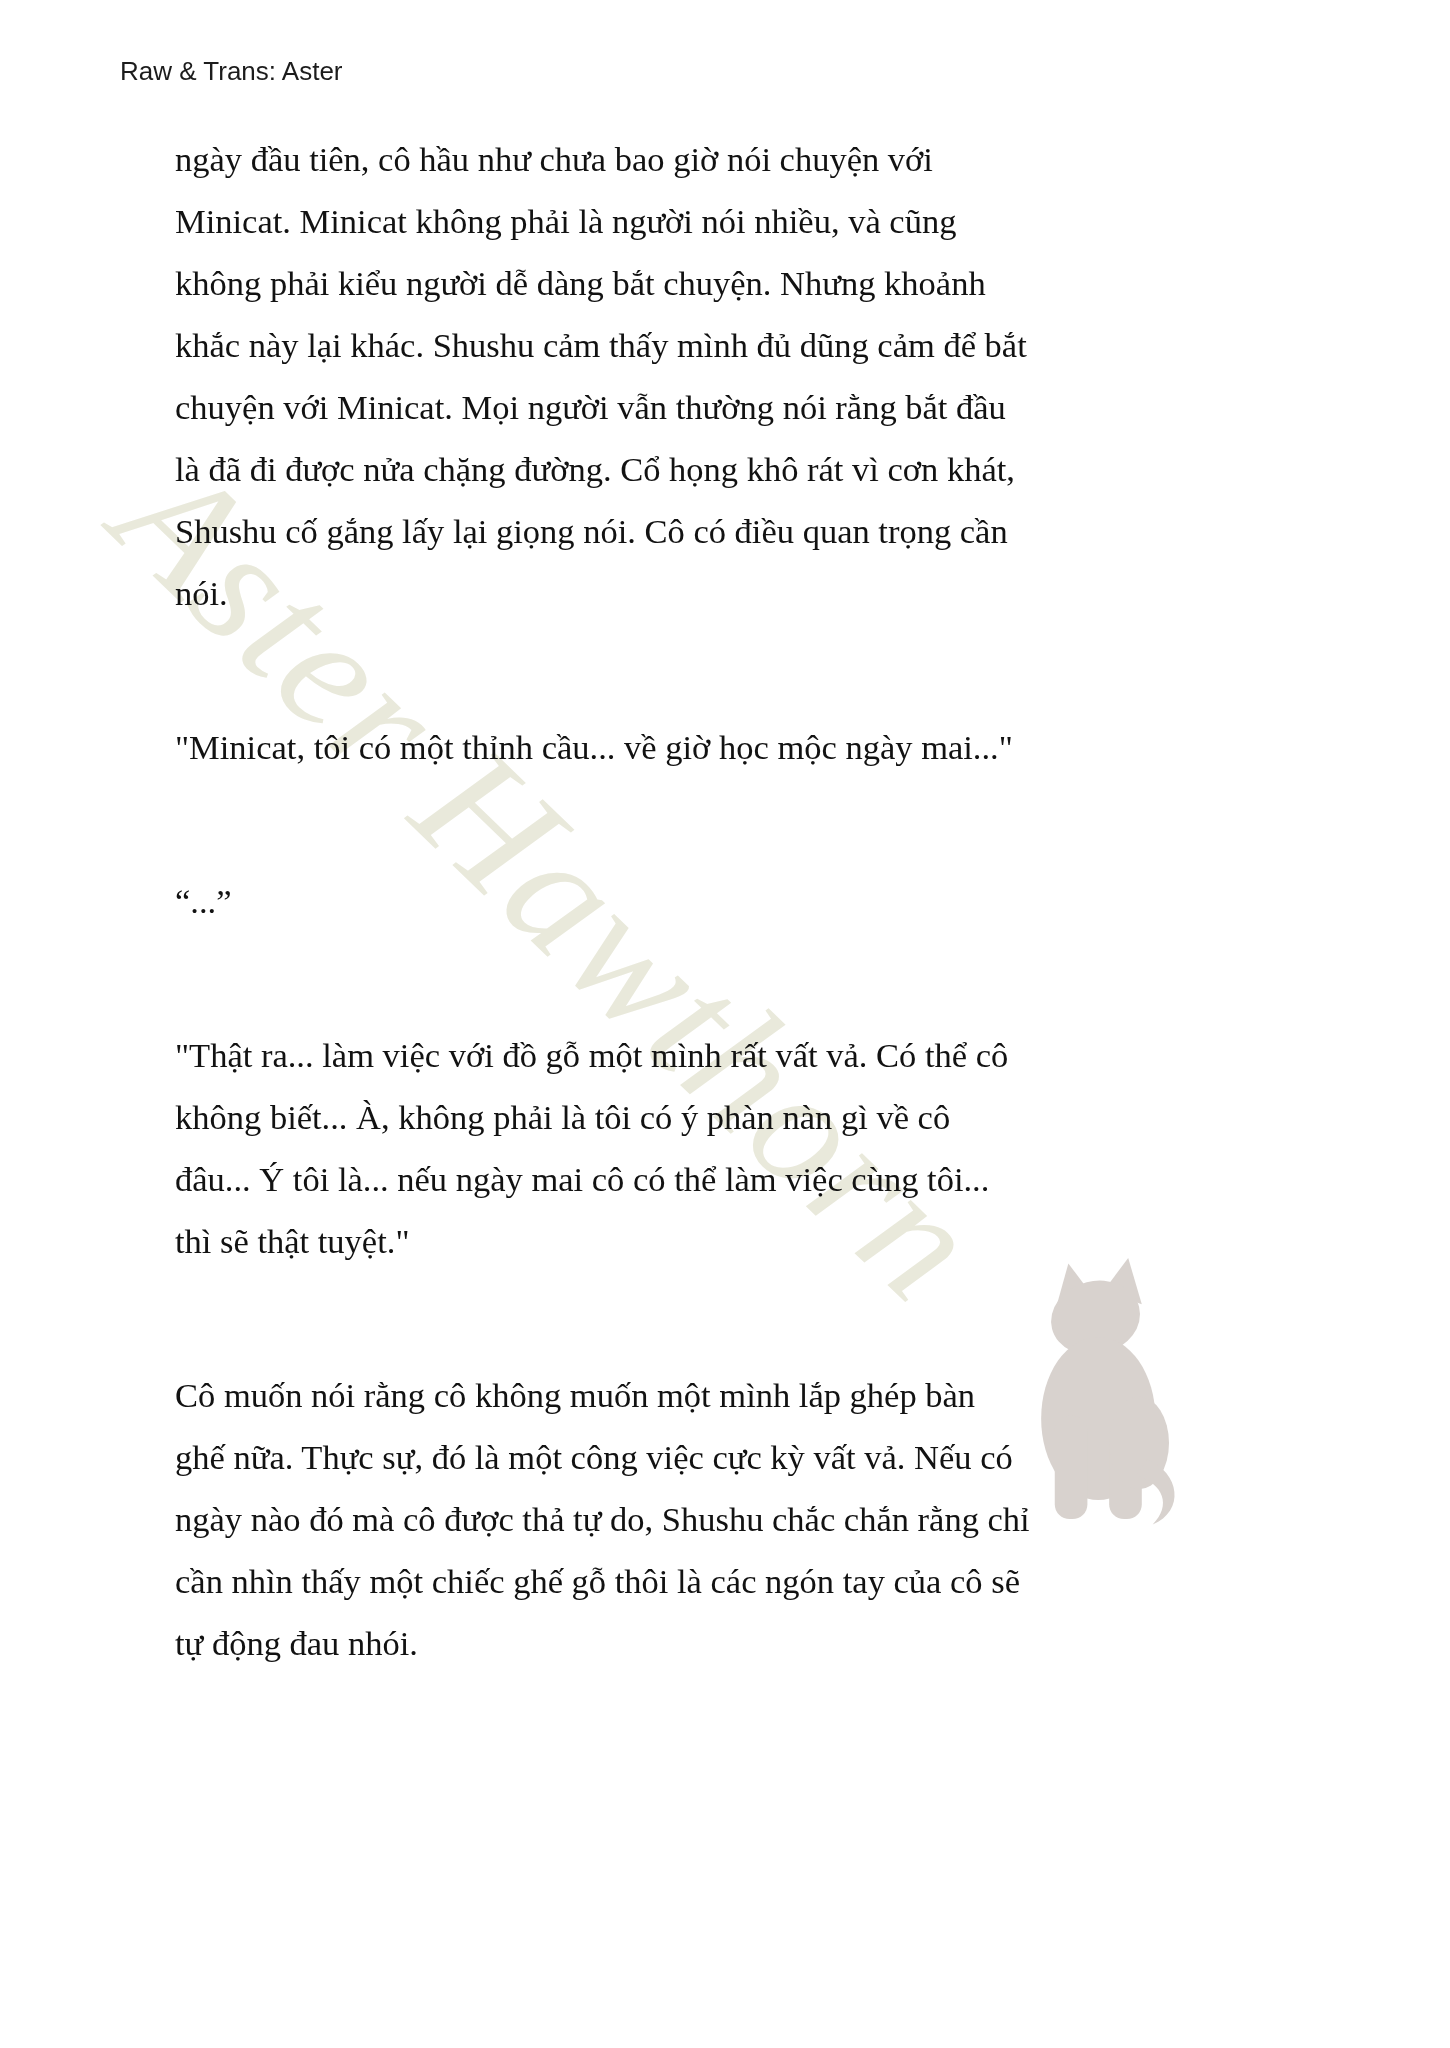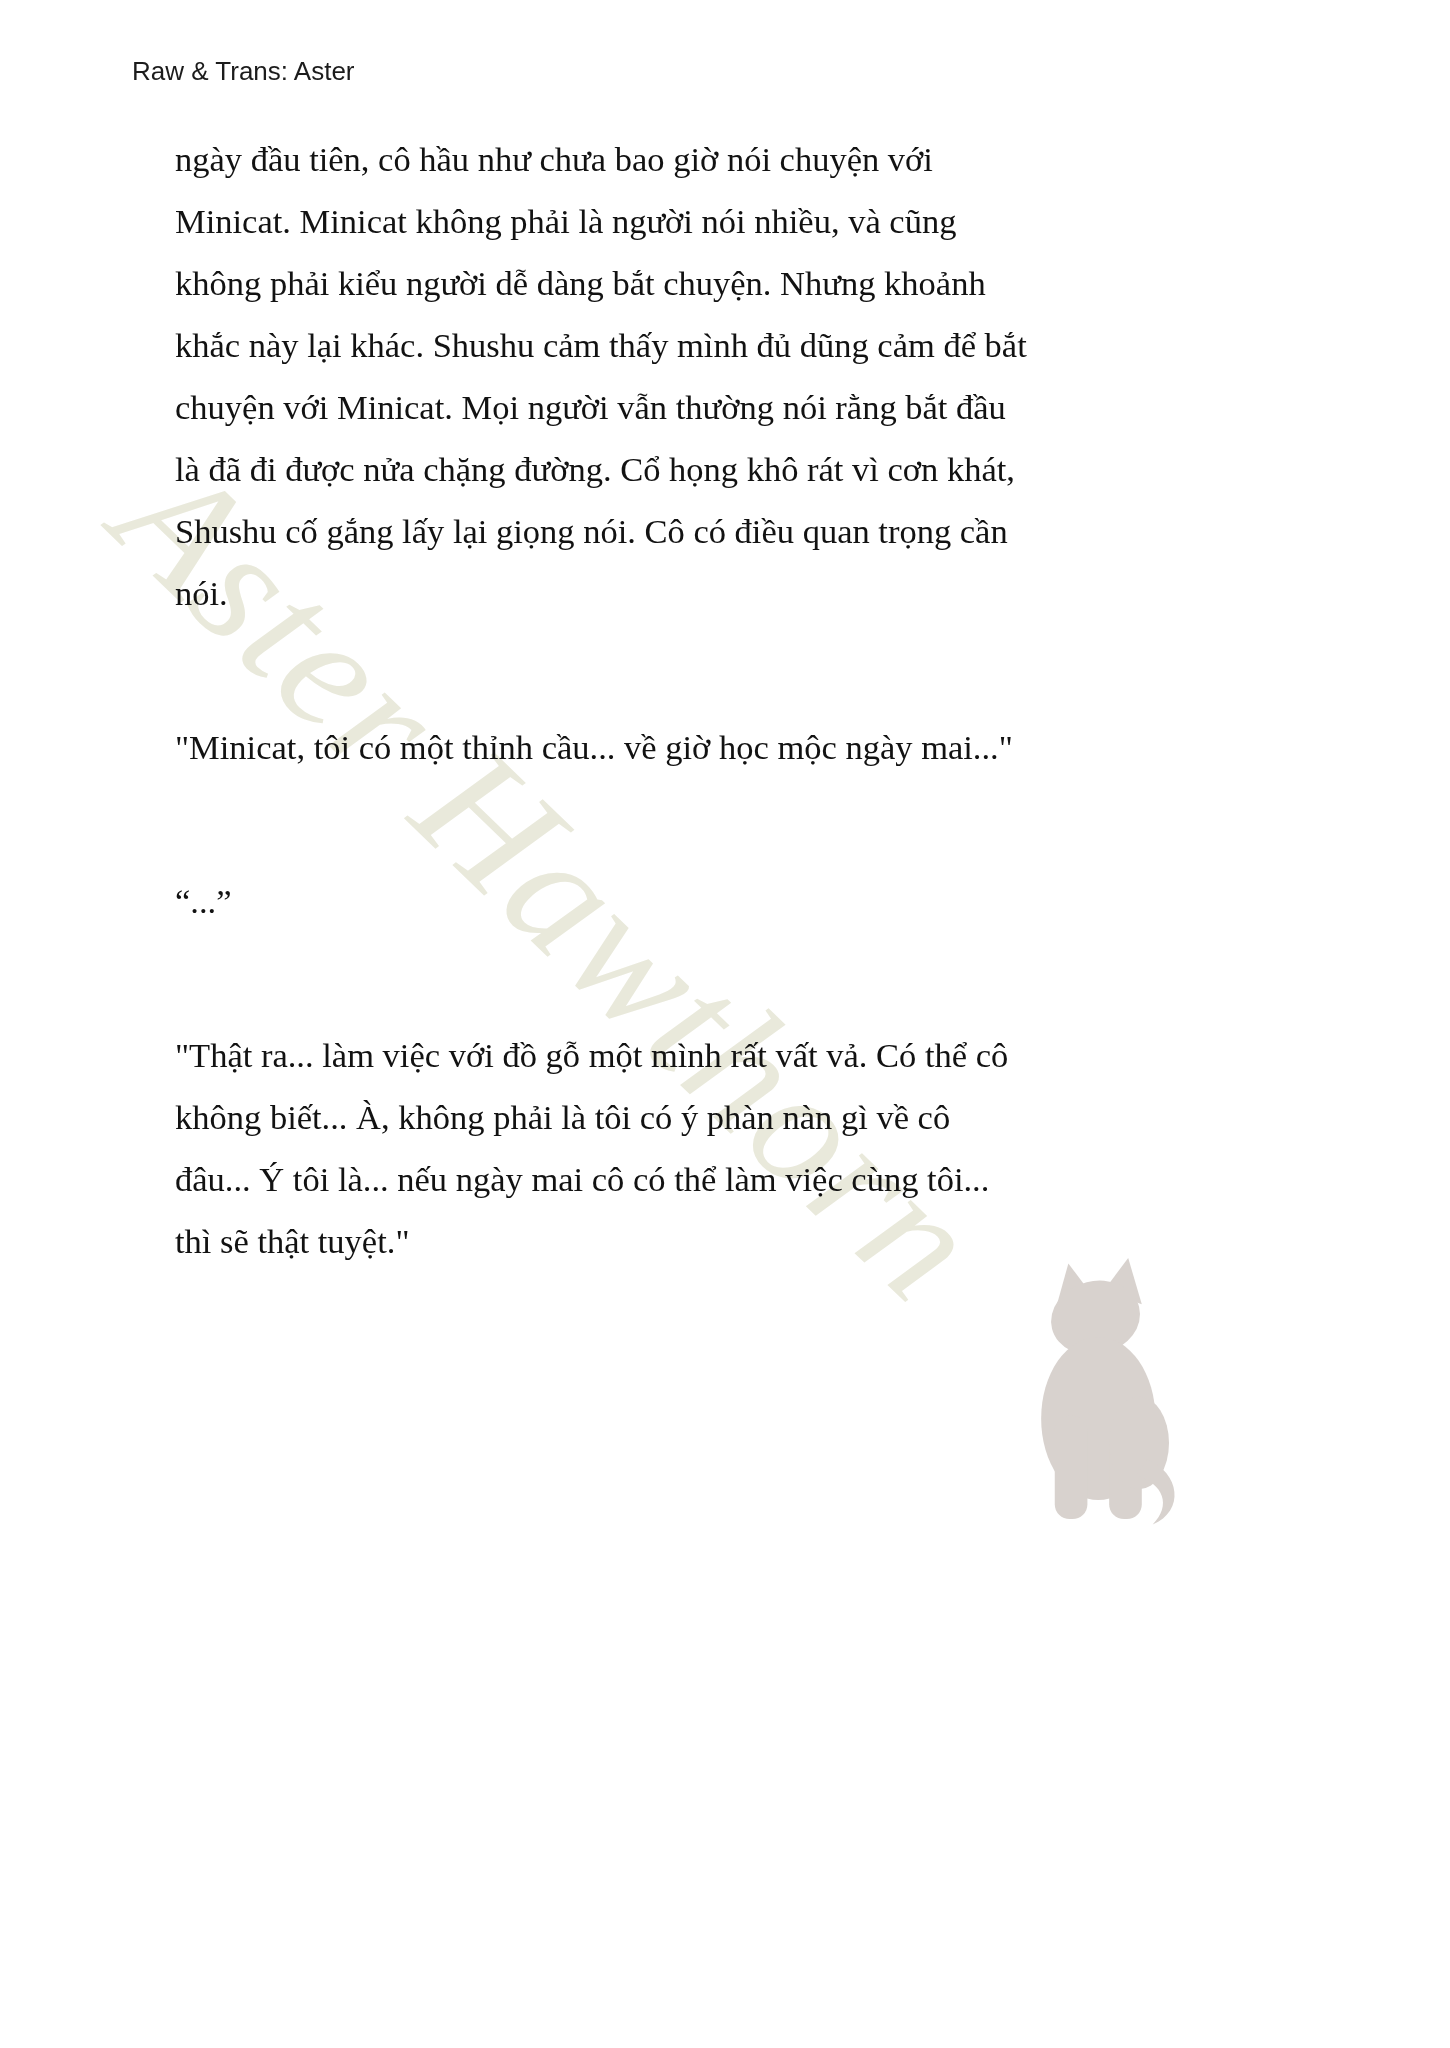--- a/index.html
+++ b/index.html
@@ -47,21 +47,21 @@
     width:172px;
     height:272px;
   }
   
   .content-layer{
     position:relative;
     z-index:1;
   }
   .credit-header{
     position:absolute;
-    left:132px;
+    left:120px;
     top:56px;
     font-family:"Liberation Sans", sans-serif;
     font-size:26px;
     color:#1c1c1c;
   }
   .body-text{
     position:absolute;
     left:135px;
     top:128px;
     width:858px;
@@ -103,16 +103,17 @@
   </div>
 
   <div class="content-layer">
     <div class="credit-header">Raw &amp; Trans: Aster</div>
 
     <div class="body-text">
       <p>ngày đầu tiên, cô hầu như chưa bao giờ nói chuyện với Minicat. Minicat không phải là người nói nhiều, và cũng không phải kiểu người dễ dàng bắt chuyện. Nhưng khoảnh khắc này lại khác. Shushu cảm thấy mình đủ dũng cảm để bắt chuyện với Minicat. Mọi người vẫn thường nói rằng bắt đầu là đã đi được nửa chặng đường. Cổ họng khô rát vì cơn khát, Shushu cố gắng lấy lại giọng nói. Cô có điều quan trọng cần nói.</p>
       <p>"Minicat, tôi có một thỉnh cầu... về giờ học mộc ngày mai..."</p>
       <p>“...”</p>
       <p>"Thật ra... làm việc với đồ gỗ một mình rất vất vả. Có thể cô không biết... À, không phải là tôi có ý phàn nàn gì về cô đâu... Ý tôi là... nếu ngày mai cô có thể làm việc cùng tôi... thì sẽ thật tuyệt."</p>
+      <p>Cô muốn nói rằng cô không muốn một mình lắp ghép bàn ghế nữa. Thực sự, đó là một công việc cực kỳ vất vả. Nếu có ngày nào đó mà cô được thả tự do, Shushu chắc chắn rằng chỉ cần nhìn thấy một chiếc ghế gỗ thôi là các ngón tay của cô sẽ tự động đau nhói.</p>
     </div>
   </div>
 
 </div>
 
 </body></html>

